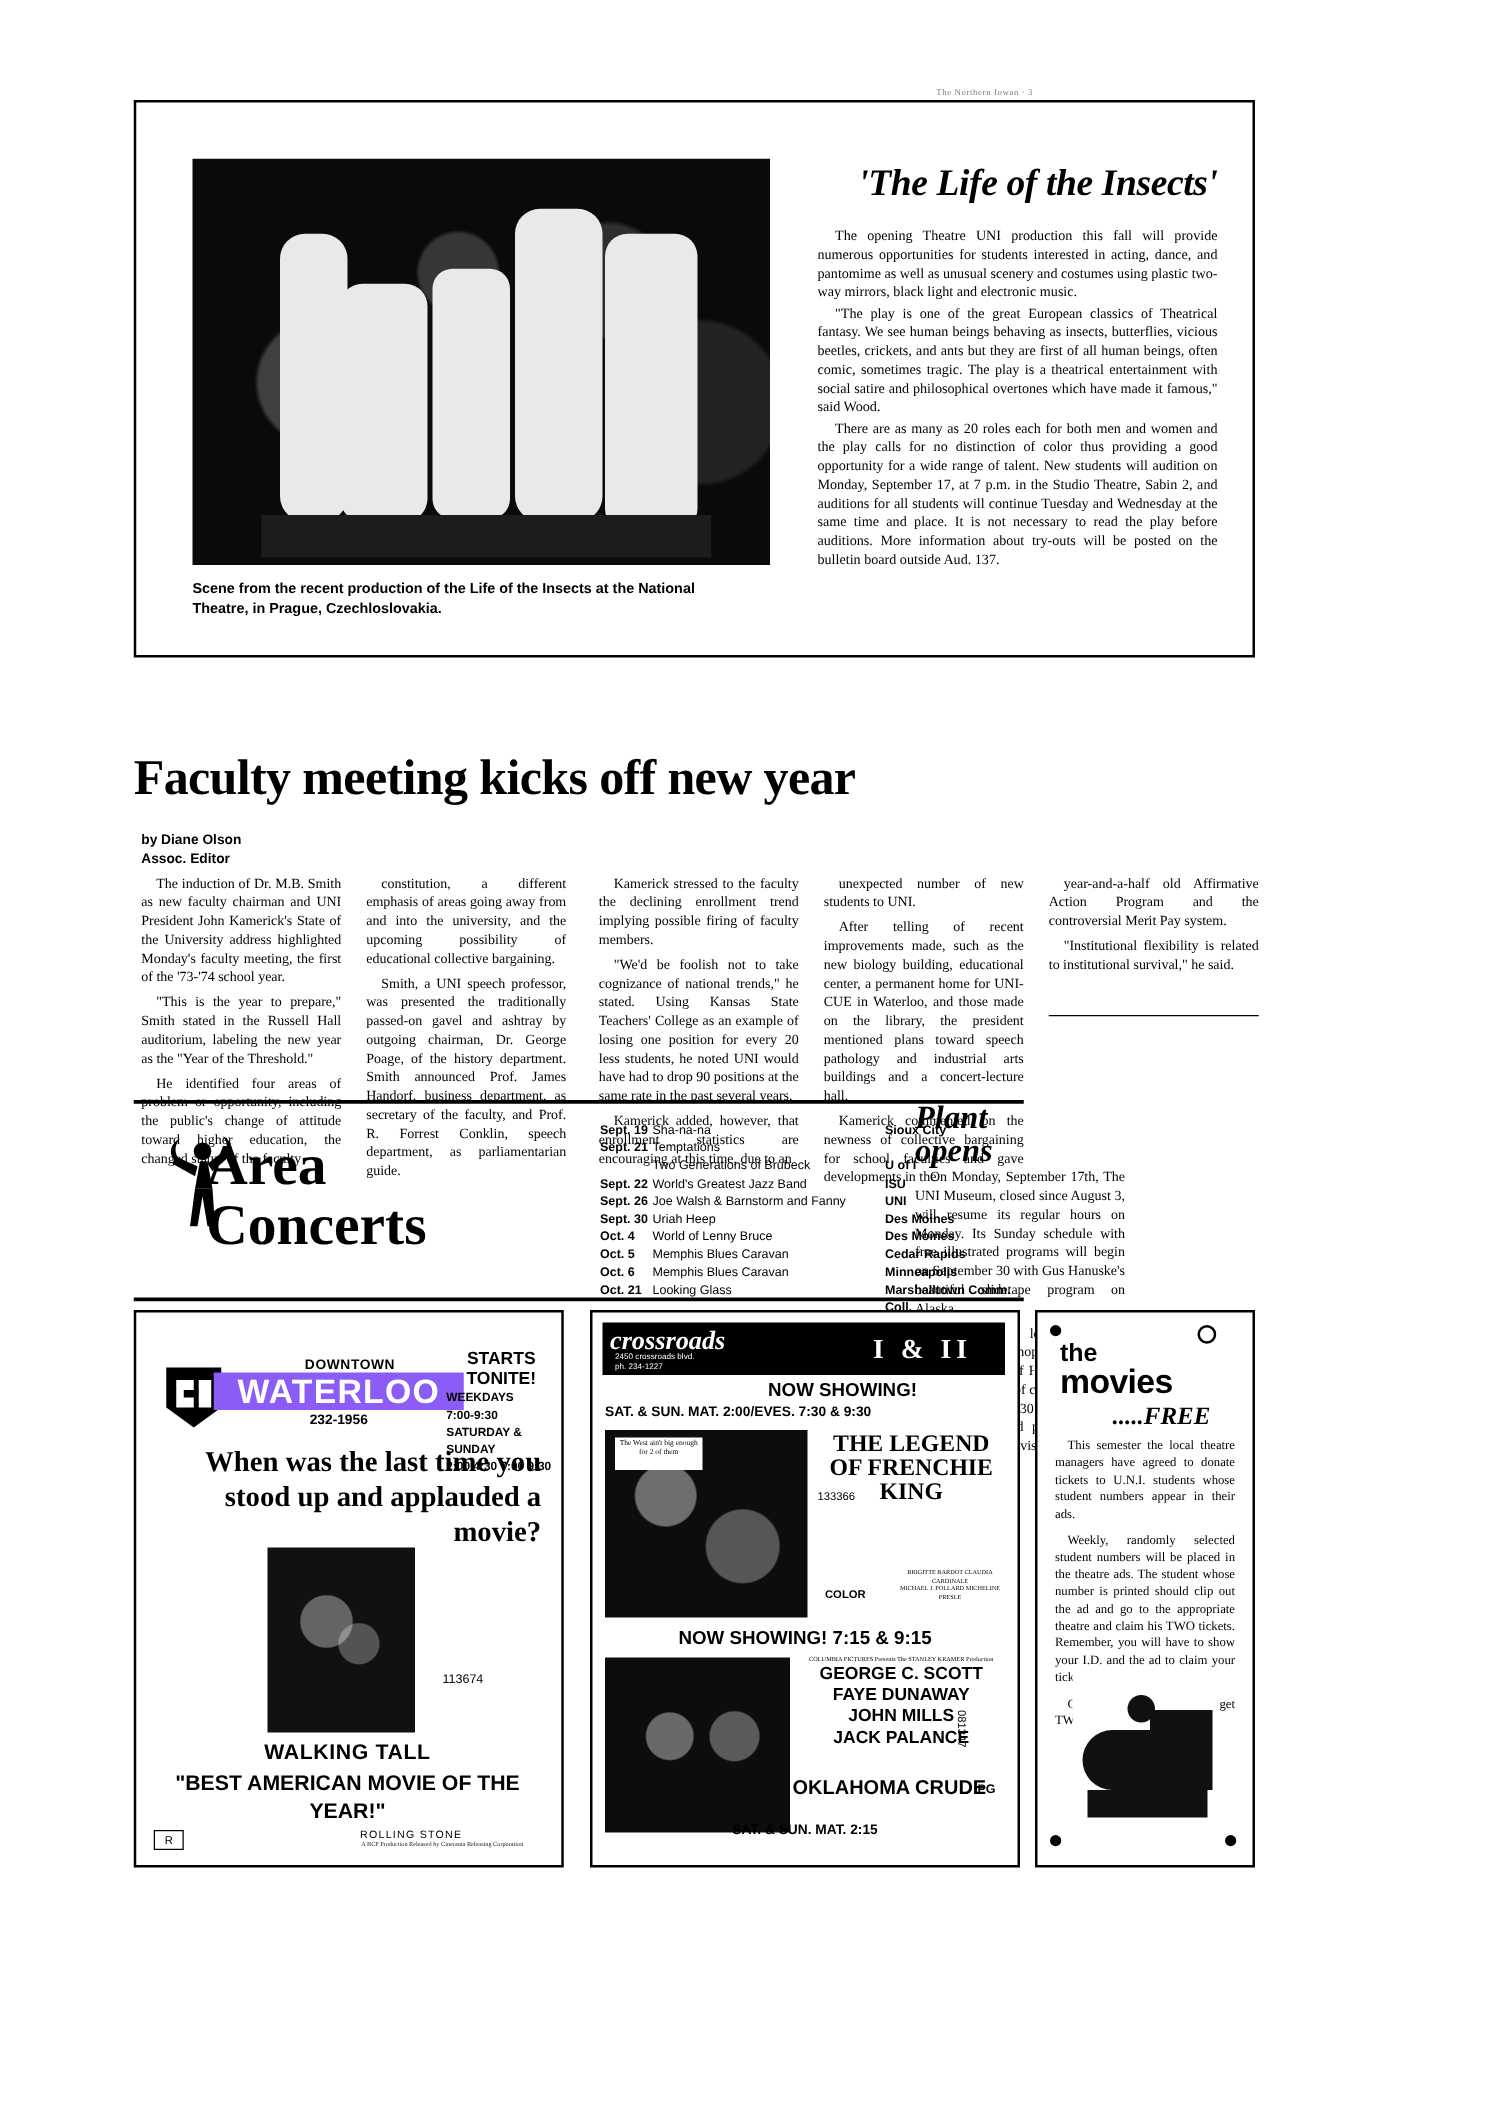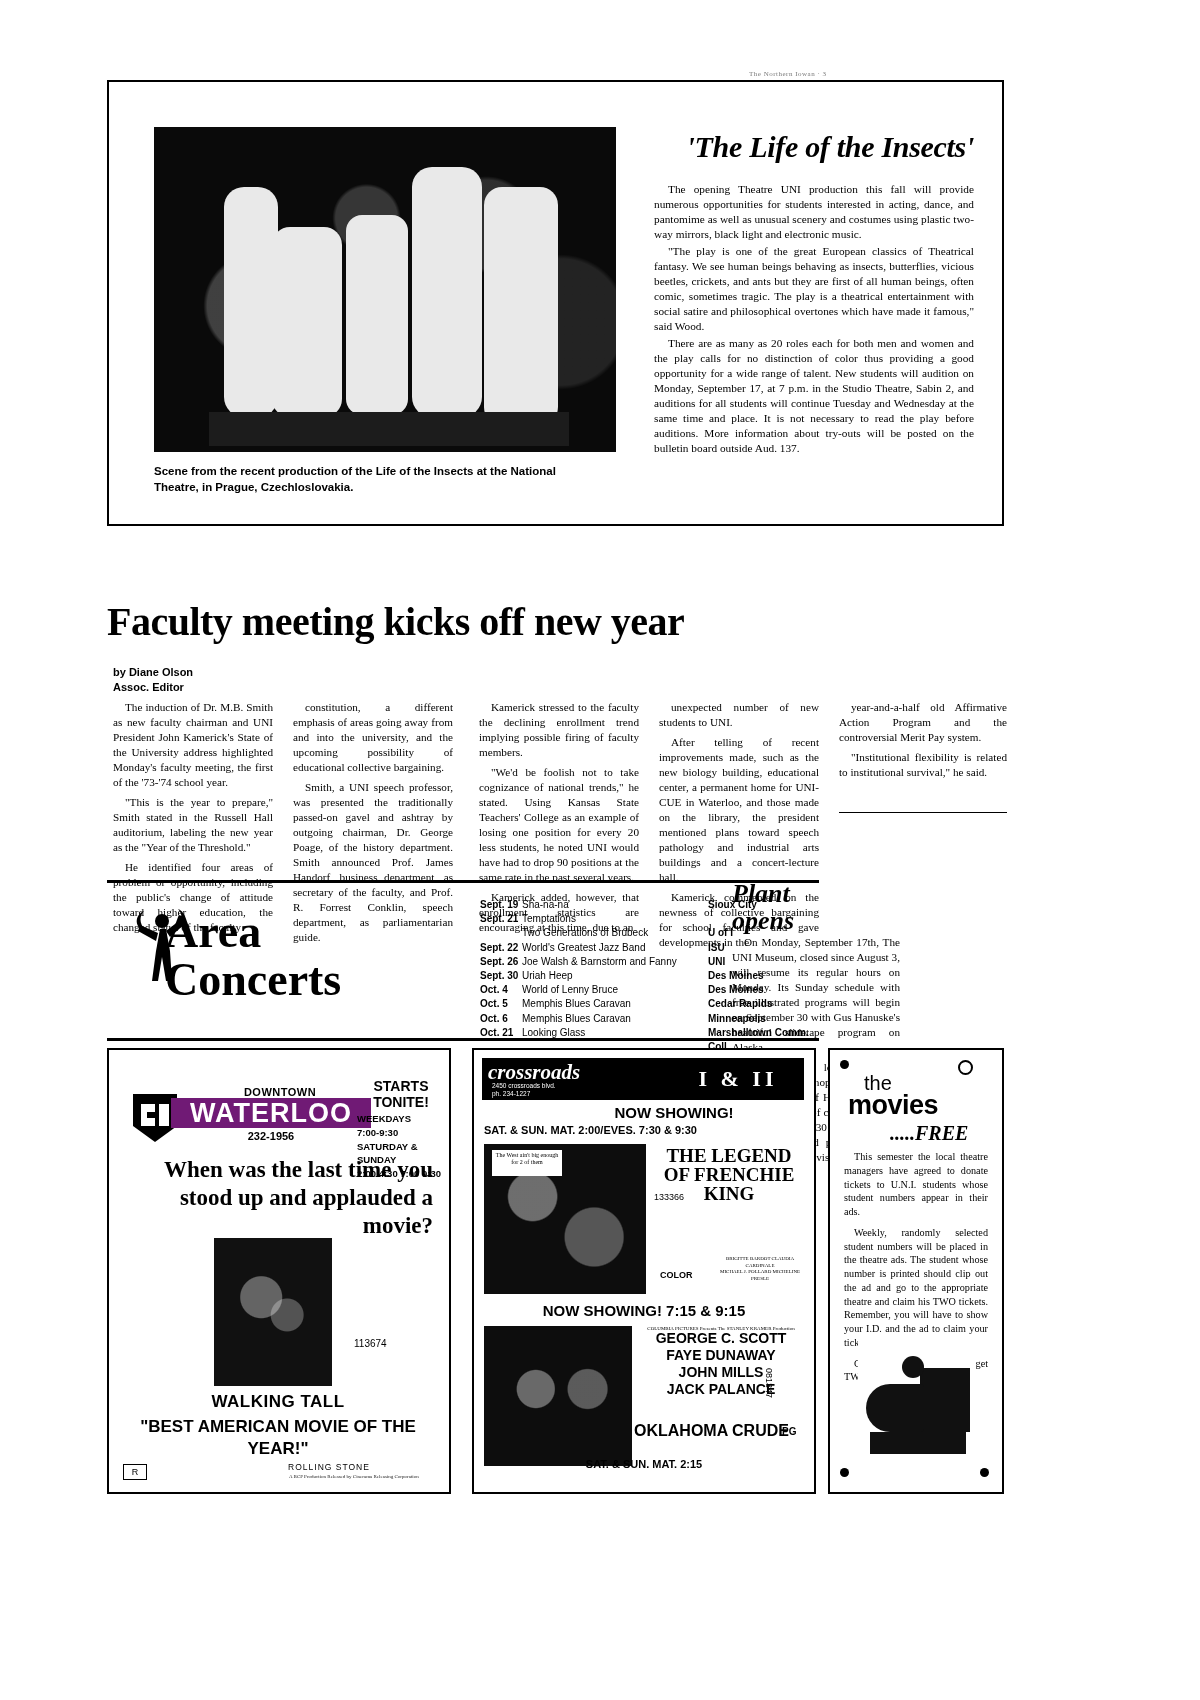--- a/index.html
+++ b/index.html
@@ -96,21 +96,21 @@
 
   
   .ad{position:absolute;border:2px solid #000;background:#fff;}
   .ad-waterloo{left:107px;top:1048px;width:340px;height:442px;}
   .ad-crossroads{left:472px;top:1048px;width:340px;height:442px;}
   .ad-movies{left:828px;top:1048px;width:172px;height:442px;}
 
   .wl-shield{position:absolute;left:22px;top:42px;width:48px;height:52px;}
   .wl-downtown{position:absolute;left:96px;top:36px;width:150px;text-align:center;
     font-family:"Liberation Sans",sans-serif;font-weight:bold;font-size:11px;letter-spacing:.5px;}
-  .wl-name{position:absolute;left:62px;top:48px;width:200px;height:30px;background:#701a75;color:#fff;
+  .wl-name{position:absolute;left:62px;top:48px;width:200px;height:30px;background:#8b5cf6;color:#fff;
     font-family:"Liberation Sans",sans-serif;font-weight:bold;font-size:27px;letter-spacing:1px;
     text-align:center;line-height:30px;}
   .wl-phone{position:absolute;left:62px;top:80px;width:200px;text-align:center;
     font-family:"Liberation Sans",sans-serif;font-weight:bold;font-size:11px;}
   .wl-starts{position:absolute;left:248px;top:28px;width:88px;text-align:center;
     font-family:"Liberation Sans",sans-serif;font-weight:bold;font-size:14px;line-height:1.15;}
   .wl-times{position:absolute;left:248px;top:62px;width:92px;
     font-family:"Liberation Sans",sans-serif;font-weight:bold;font-size:9.5px;line-height:1.45;}
   .wl-slogan{position:absolute;left:14px;top:106px;width:310px;text-align:right;
     font-family:"Liberation Serif",serif;font-weight:bold;font-size:23px;line-height:1.22;}
@@ -163,21 +163,21 @@
   .cr-pg{position:absolute;left:308px;top:376px;font-family:"Liberation Sans",sans-serif;font-weight:bold;font-size:10px;}
   .cr-num2{position:absolute;left:300px;top:318px;font-family:"Liberation Sans",sans-serif;font-size:9px;
     transform:rotate(90deg);transform-origin:left top;}
   .cr-bot{position:absolute;left:10px;top:408px;width:320px;text-align:center;
     font-family:"Liberation Sans",sans-serif;font-weight:bold;font-size:11px;}
 
   
   .mv-dots .dot{position:absolute;width:9px;height:9px;border-radius:50%;background:#000;}
   .mv-circ{position:absolute;width:11px;height:11px;border-radius:50%;border:2px solid #000;}
   .mv-the{position:absolute;left:18px;top:22px;font-family:"Liberation Sans",sans-serif;
-    font-weight:normal;font-size:20px;margin-left:16px;}
+    font-weight:bold;font-size:20px;}
   .mv-movies{position:absolute;left:18px;top:40px;font-family:"Liberation Sans",sans-serif;
     font-weight:bold;font-size:27px;letter-spacing:-.5px;}
   .mv-free{position:absolute;left:60px;top:72px;font-family:"Liberation Serif",serif;
     font-weight:bold;font-style:italic;font-size:20px;}
   .mv-body{position:absolute;left:14px;top:100px;width:144px;font-size:10.2px;line-height:1.35;text-align:justify;}
   .mv-body p{margin:0 0 7px 0;text-indent:10px;}
   .mv-art{position:absolute;left:28px;top:288px;width:118px;height:126px;background:#fff;border:0;overflow:hidden;}
   .mv-art .blk{position:absolute;background:#111;}
 </style>
 </head>

